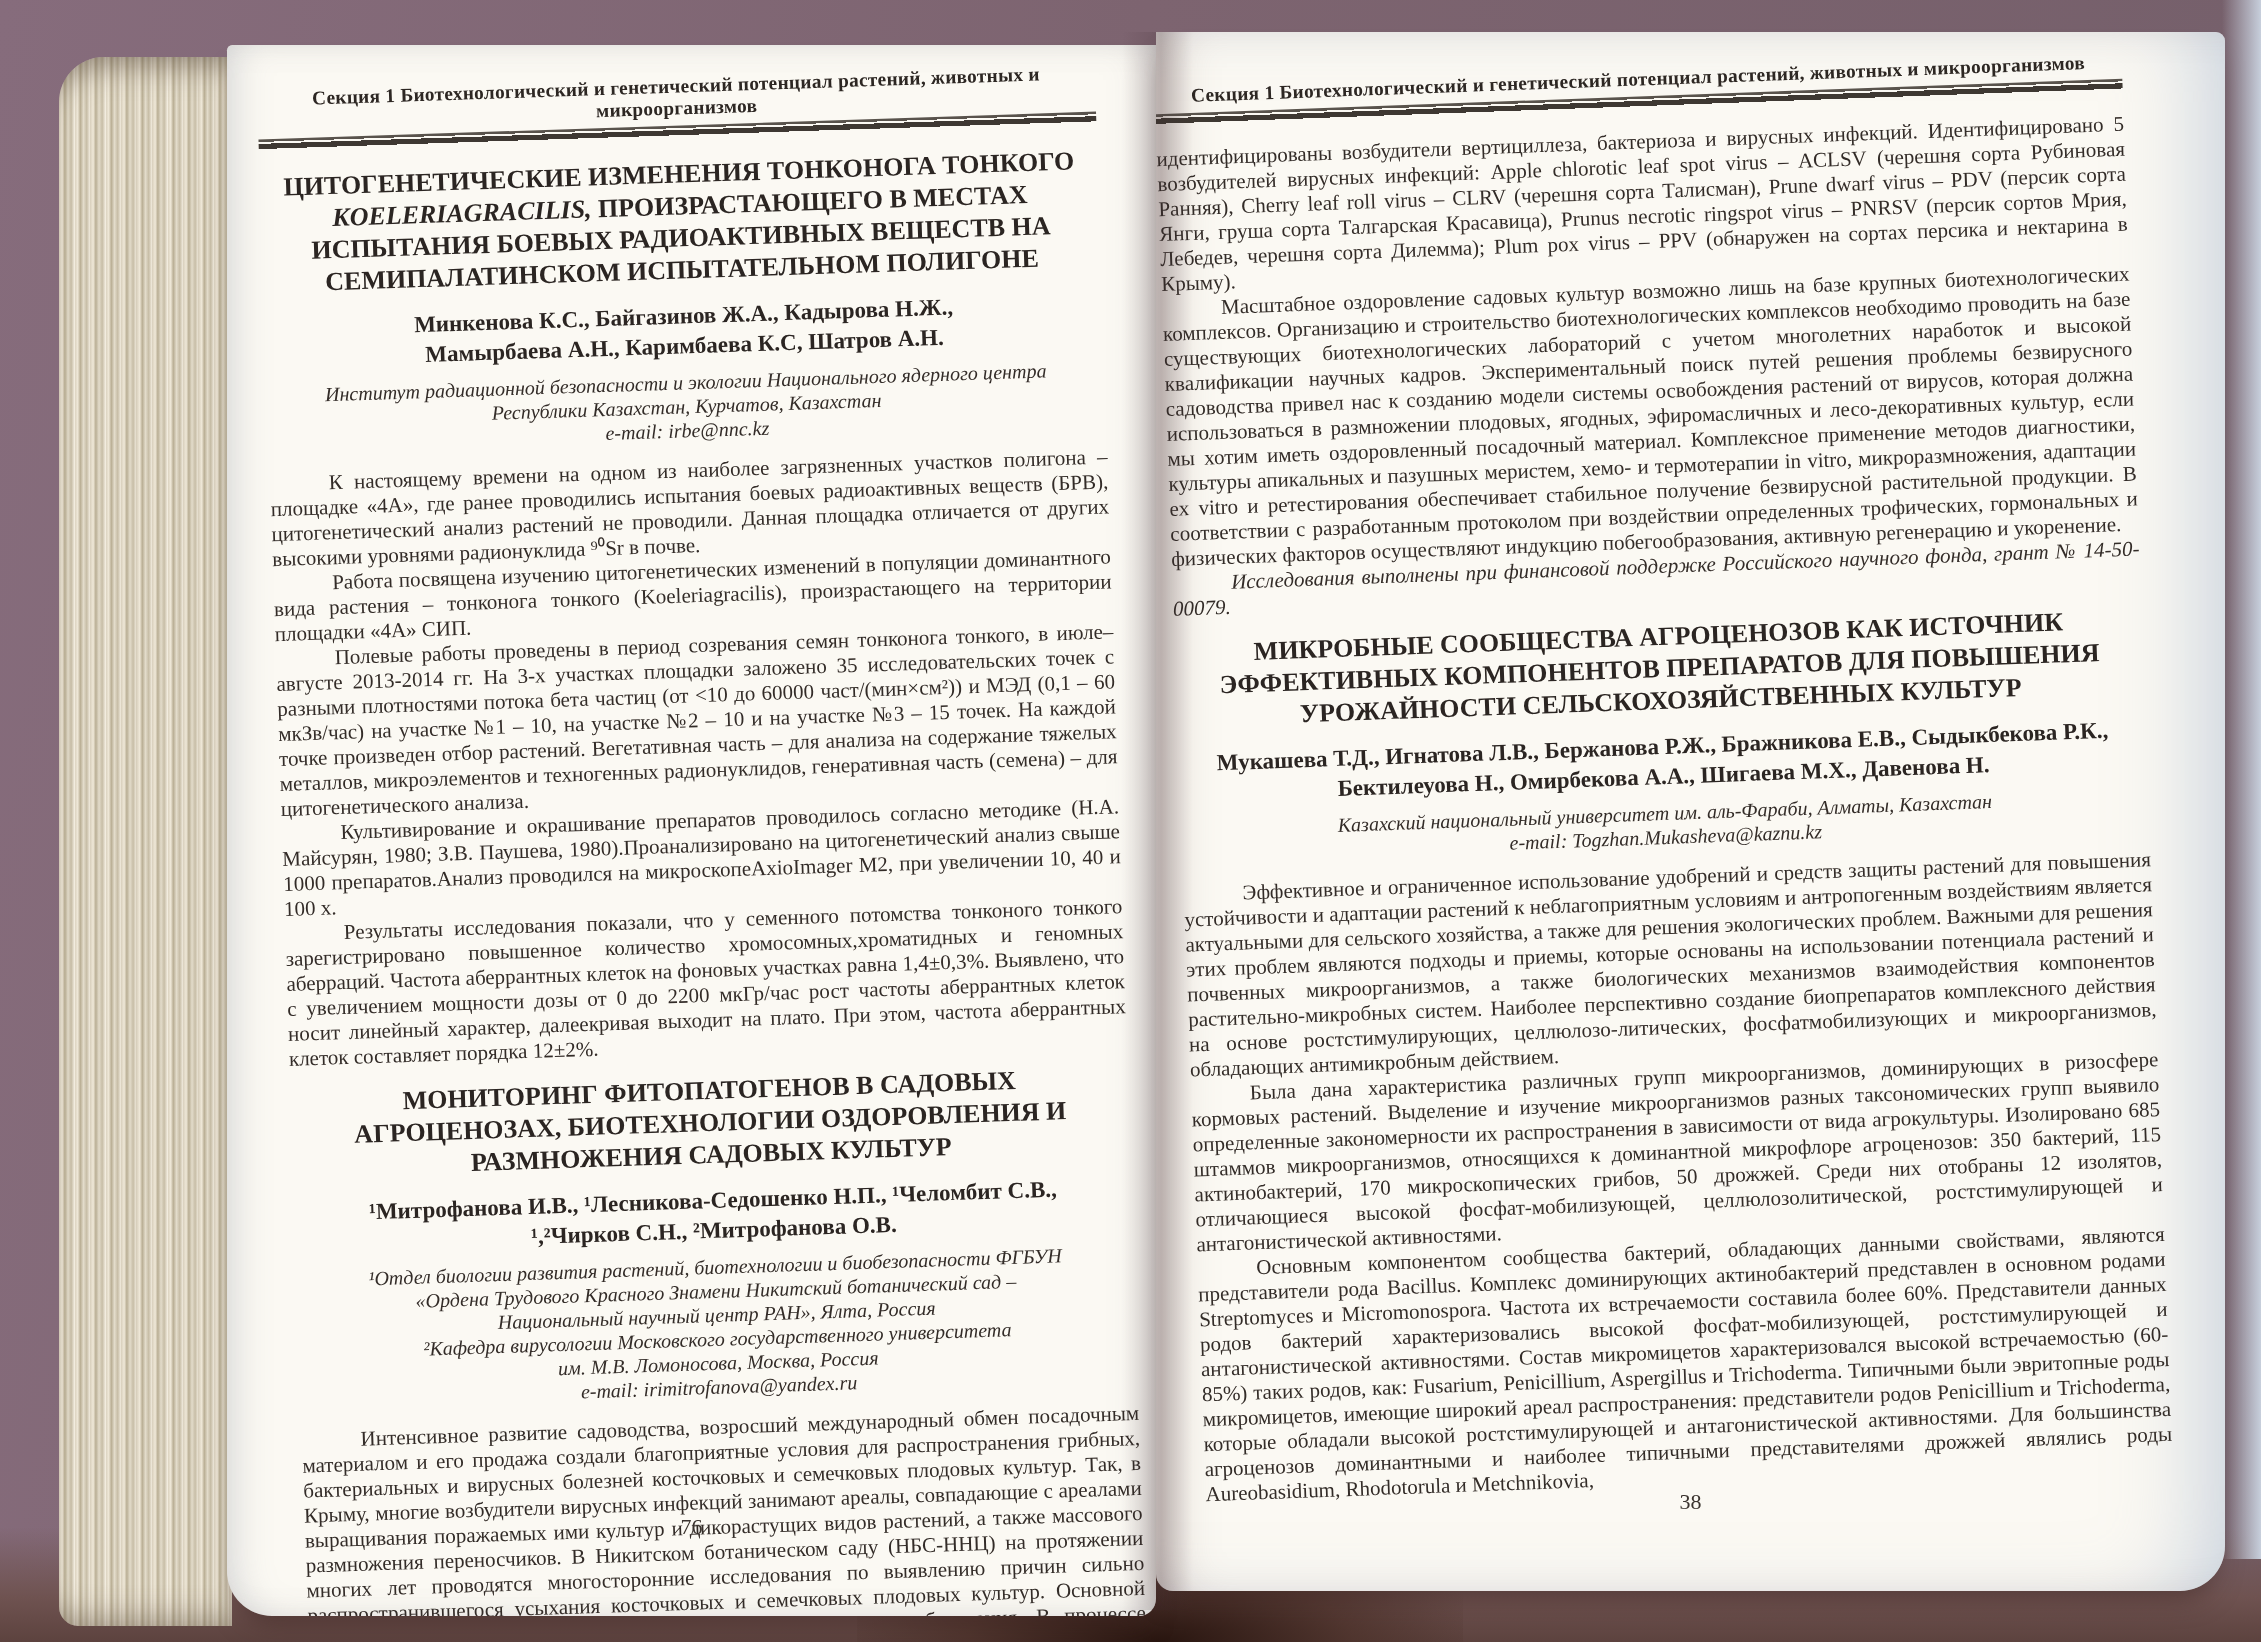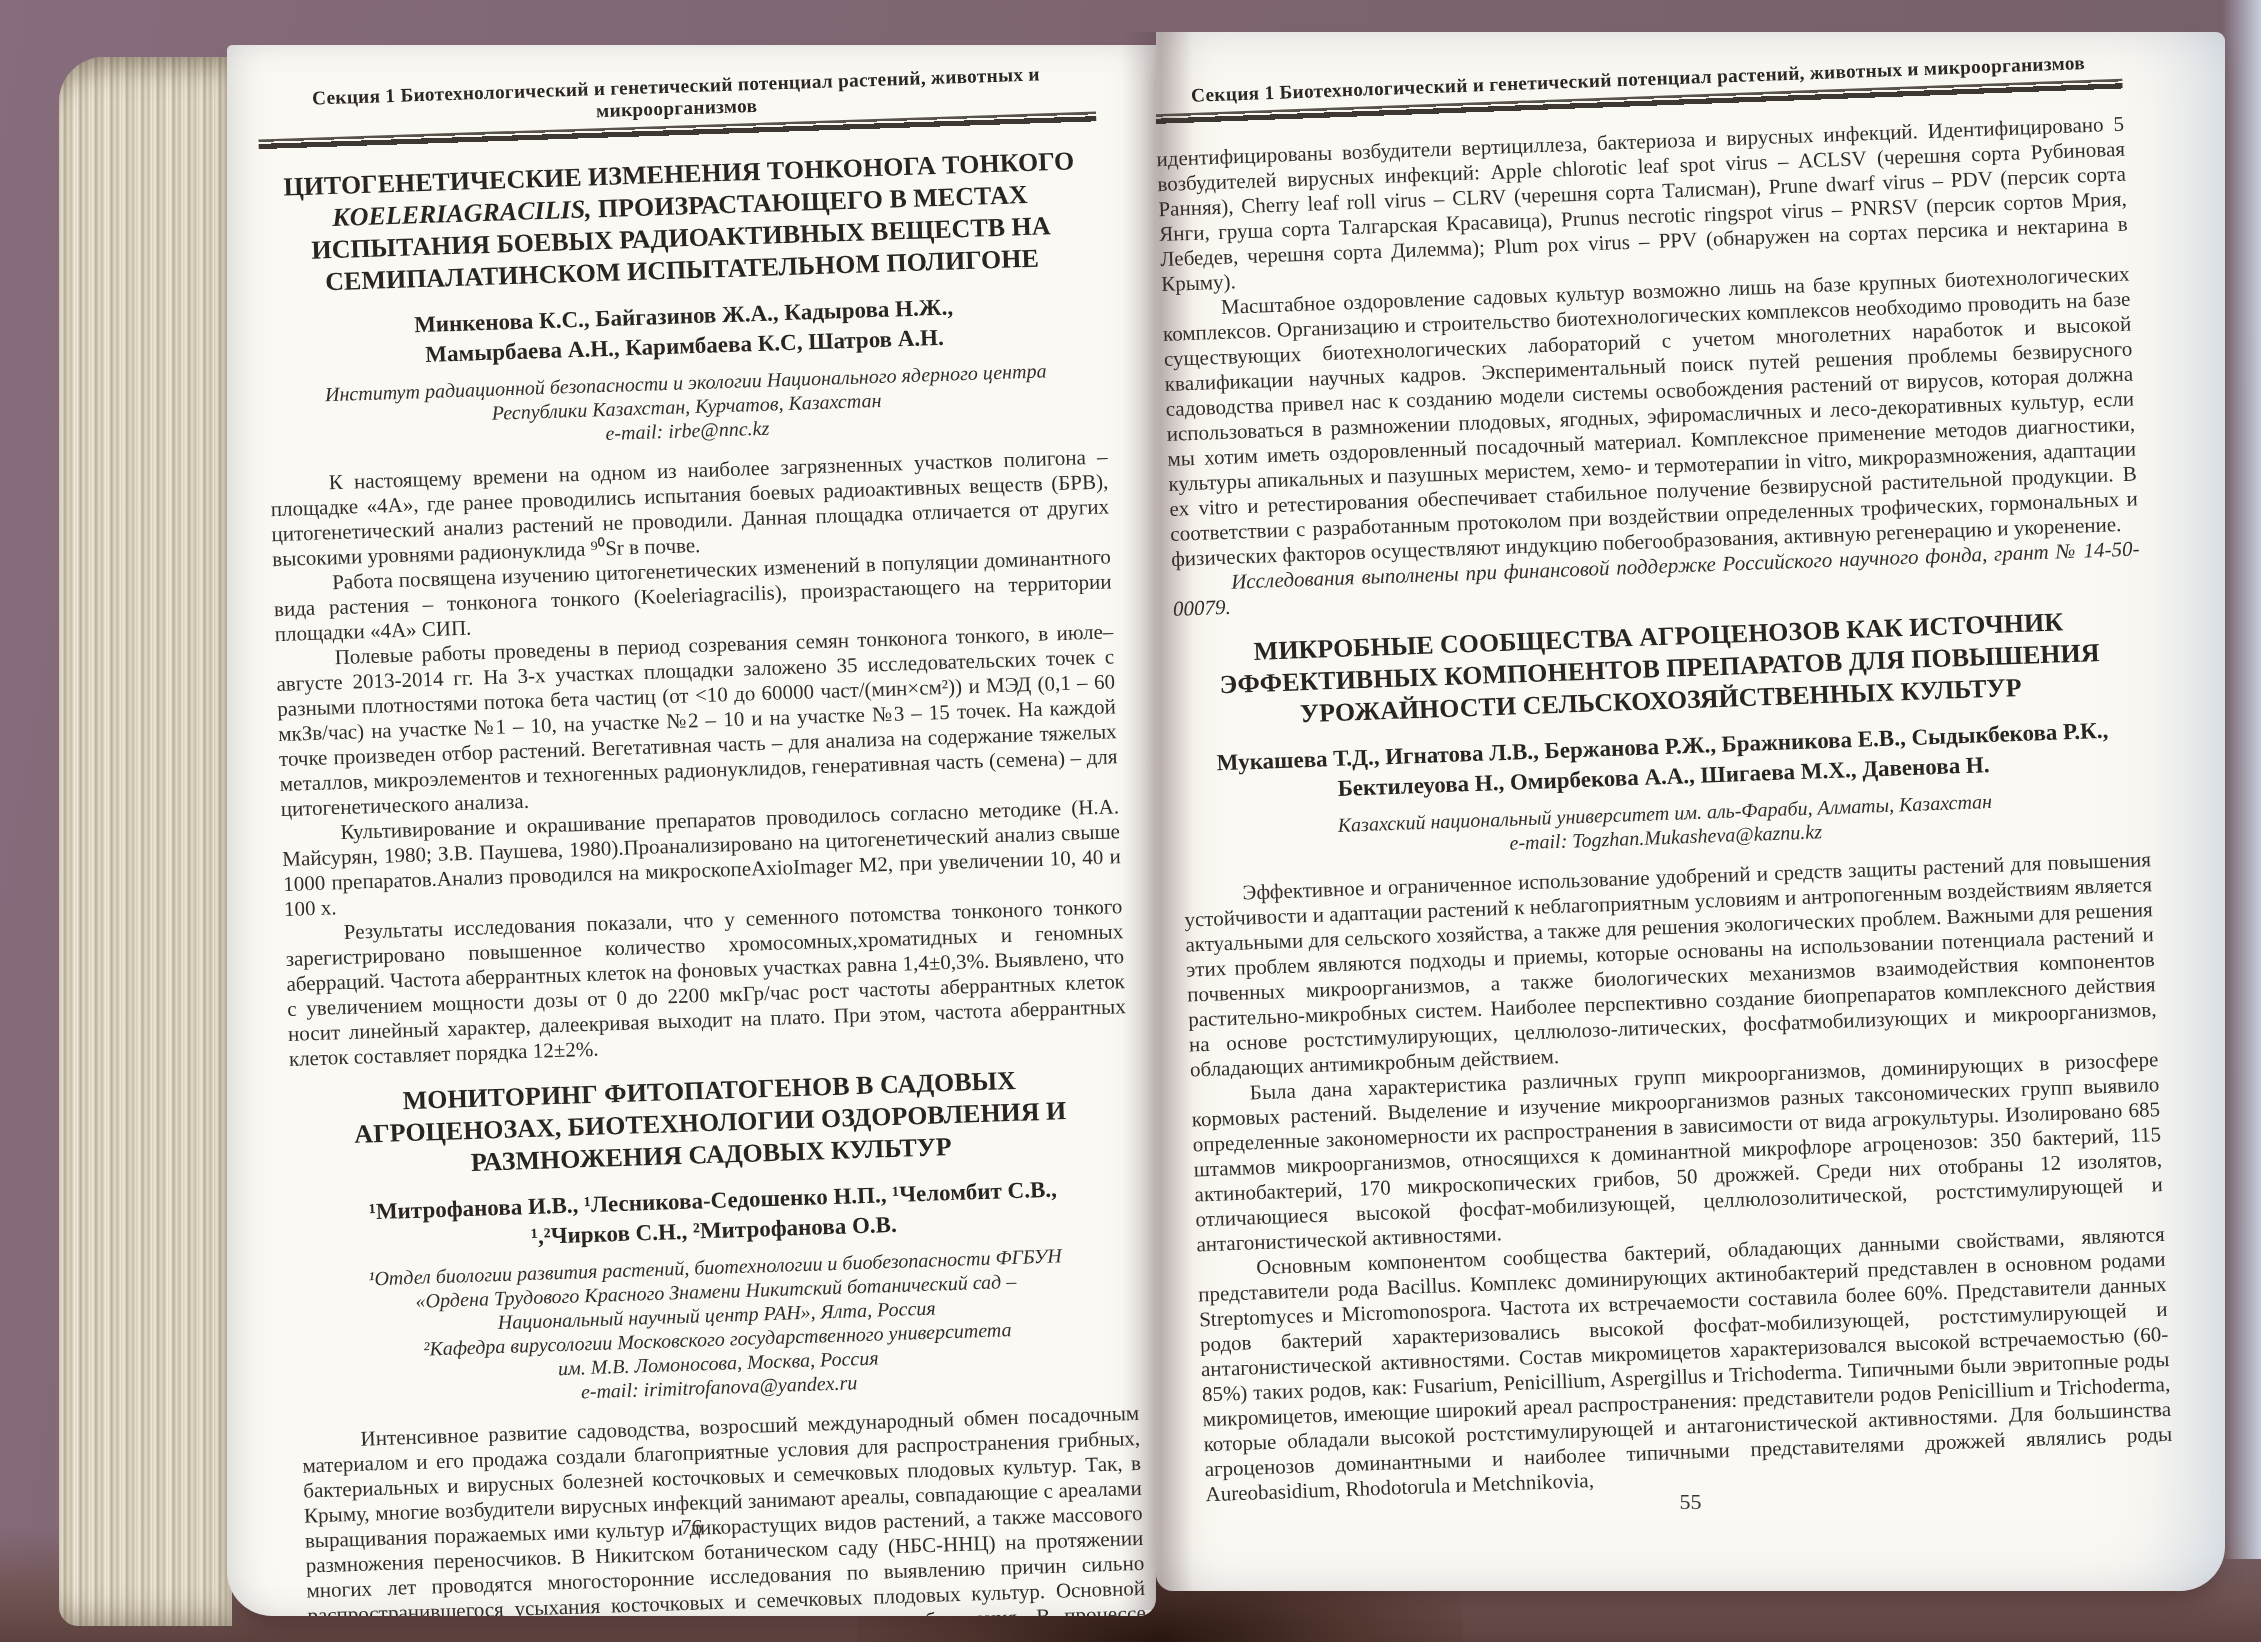--- a/index.html
+++ b/index.html
@@ -123,18 +123,18 @@
         <div>Казахский национальный университет им. аль-Фараби, Алматы, Казахстан</div>
         <div>e-mail: Togzhan.Mukasheva@kaznu.kz</div>
       </div>
 
       <div class="body">
         <p>Эффективное и ограниченное использование удобрений и средств защиты растений для повышения устойчивости и адаптации растений к неблагоприятным условиям и антропогенным воздействиям является актуальными для сельского хозяйства, а также для решения экологических проблем. Важными для решения этих проблем  являются подходы и приемы, которые основаны на использовании потенциала растений и почвенных микроорганизмов, а также биологических механизмов взаимодействия компонентов растительно-микробных систем. Наиболее перспективно создание биопрепаратов комплексного действия на основе ростстимулирующих, целлюлозо-литических, фосфатмобилизующих и микроорганизмов, обладающих антимикробным действием.</p>
         <p>Была дана характеристика различных групп микроорганизмов, доминирующих в ризосфере кормовых растений. Выделение и изучение микроорганизмов разных таксономических групп выявило определенные закономерности их распространения в зависимости от вида агрокультуры. Изолировано 685 штаммов микроорганизмов, относящихся к доминантной микрофлоре агроценозов: 350 бактерий, 115 актинобактерий, 170 микроскопических грибов, 50 дрожжей. Среди них отобраны 12 изолятов, отличающиеся высокой фосфат-мобилизующей, целлюлозолитической, ростстимулирующей и антагонистической активностями.</p>
         <p>Основным компонентом сообщества бактерий, обладающих  данными свойствами, являются представители рода Bacillus. Комплекс доминирующих актинобактерий представлен в основном родами Streptomyces и Micromonospora. Частота их встречаемости составила более 60%. Представители данных родов бактерий характеризовались высокой фосфат-мобилизующей, ростстимулирующей и антагонистической активностями. Состав микромицетов характеризовался высокой встречаемостью (60-85%) таких родов, как: Fusarium, Penicillium, Aspergillus и Trichoderma. Типичными были эвритопные роды микромицетов, имеющие широкий ареал распространения: представители родов Penicillium и Trichoderma, которые обладали высокой ростстимулирующей и антагонистической активностями. Для большинства агроценозов доминантными и наиболее типичными представителями дрожжей являлись роды Aureobasidium, Rhodotorula и Metchnikovia,</p>
       </div>
     </div>
-    <div class="pagenum">55</div>
+    <div class="pagenum">38</div>
   </div>
 
   <div class="gutter"></div>
 </div>
 
 
 </body></html>

